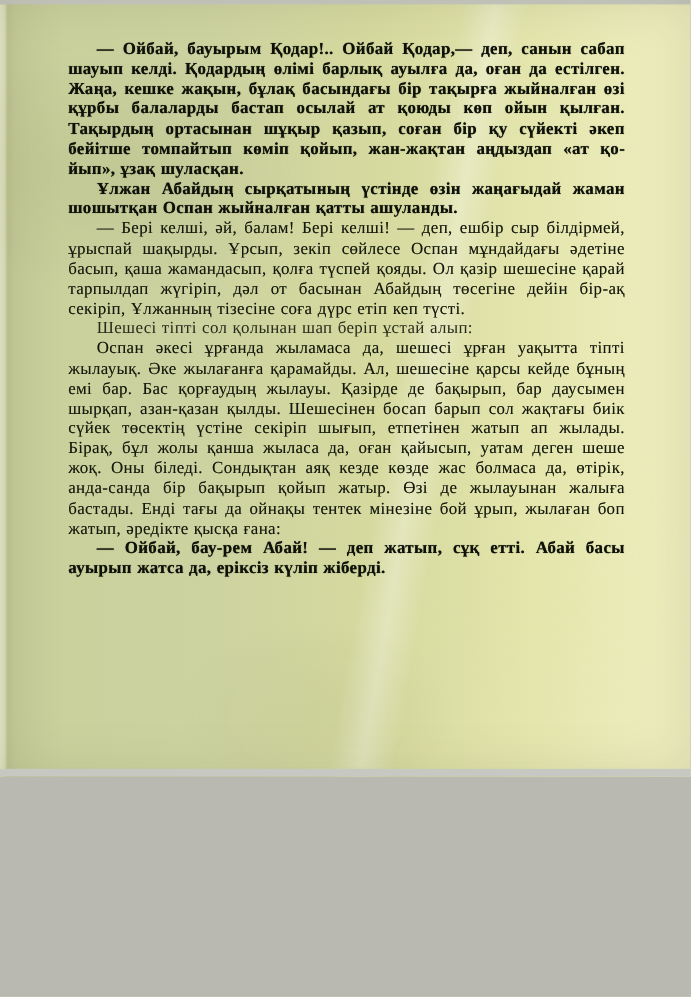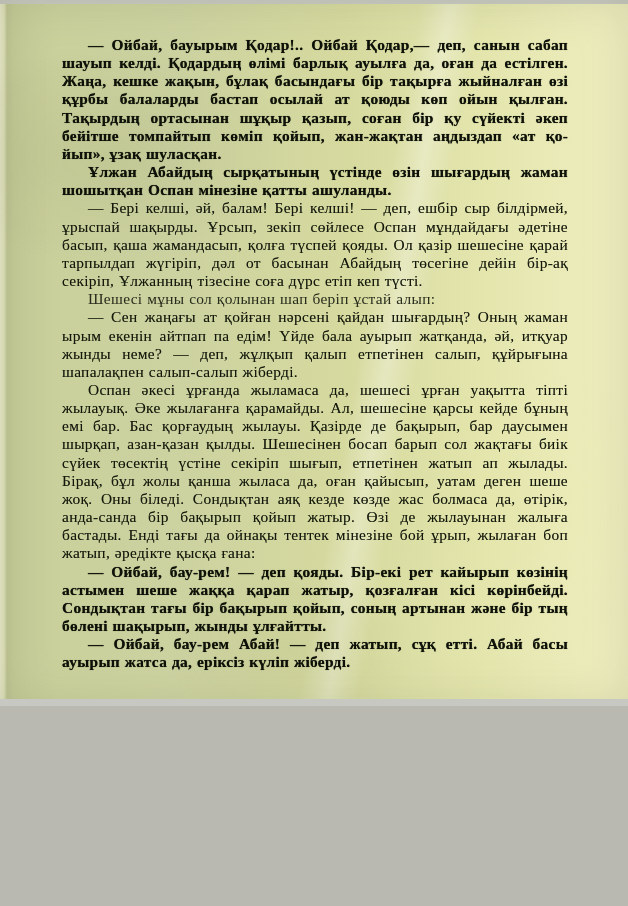--- a/index.html
+++ b/index.html
@@ -118,26 +118,24 @@
 </head>
 <body>
 
 <div id="scan-page">
 
   <div id="top-strip"></div>
   <div id="left-edge"></div>
 
   <div id="text-column">
     <p class="para ink-heavy">— Ойбай, бауырым Қодар!.. Ойбай Қодар,— деп, са­нын сабап шауып келді. Қодардың өлімі барлық ауылға да, оған да естілген. Жаңа, кешке жақын, бұлақ басын­дағы бір тақырға жыйналған өзі құрбы балаларды бас­тап осылай ат қоюды көп ойын қылған. Тақырдың орта­сынан шұқыр қазып, соған бір қу сүйекті әкеп бейітше томпайтып көміп қойып, жан-жақтан аңдыздап «ат қо­йып», ұзақ шуласқан.</p>
-    <p class="para ink-heavy">Ұлжан Абайдың сырқатының үстінде өзін шығардың жаман шошытқан Оспан мінезіне қатты ашуланды.</p>
+    <p class="para ink-heavy">Ұлжан Абайдың сырқатының үстінде өзін жаңағыдай жаман шошытқан Оспан жыйналған қатты ашуланды.</p>
     <p class="para ink-mid">— Бері келші, әй, балам! Бері келші! — деп, ешбір сыр білдірмей, ұрыспай шақырды. Ұрсып, зекіп сөйлесе Оспан мұндайдағы әдетіне басып, қаша жамандасып, қолға түспей қояды. Ол қазір шешесіне қарай тарпылдап жүгіріп, дәл от басынан Абайдың төсегіне дейін бір-ақ секіріп, Ұлжанның тізесіне соға дүрс етіп кеп түсті.</p>
-    <p class="para ink-light">Шешесі мұны сол қолынан шап беріп ұстай алып:</p>
-    <p class="para ink-mid">— Сен жаңағы ат қойған нәрсені қайдан шығардың? Оның жаман ырым екенін айтпап па едім! Үйде бала ауырып жатқанда, әй, итқуар жынды неме? — деп, жұлқып қалып етпетінен салып, құйрығына шапалақпен салып-салып жіберді.</p>
+    <p class="para ink-light">Шешесі тіпті сол қолынан шап беріп ұстай алып:</p>
     <p class="para ink-mid">Оспан әкесі ұрғанда жыламаса да, шешесі ұрған уа­қытта тіпті жылауық. Әке жылағанға қарамайды. Ал, шешесіне қарсы кейде бұның емі бар. Бас қорғаудың жылауы. Қазірде де бақырып, бар даусымен шырқап, азан-қазан қылды. Шешесінен босап барып сол жақтағы биік сүйек төсектің үстіне секіріп шығып, етпетінен жа­тып ап жылады. Бірақ, бұл жолы қанша жыласа да, оған қайысып, уатам деген шеше жоқ. Оны біледі. Сондық­тан аяқ кезде көзде жас болмаса да, өтірік, анда-санда бір бақырып қойып жатыр. Өзі де жылауынан жалыға бастады. Енді тағы да ойнақы тентек мінезіне бой ұрып, жылаған боп жатып, әредікте қысқа ғана:</p>
-    <p class="para ink-heavy">— Ойбай, бау-рем! — деп қояды. Бір-екі рет ка­йырып көзінің астымен шеше жаққа қарап жатыр, қоз­ғалған кісі көрінбейді. Сондықтан тағы бір бақырып қойып, соның артынан және бір тың бөлені шақырып, жынды ұлғайтты.</p>
     <p class="para ink-heavy">— Ойбай, бау-рем Абай! — деп жатып, сұқ етті. Абай басы ауырып жатса да, еріксіз күліп жіберді.</p>
   </div>
 
   <div id="folio">52</div>
 
   <div id="paper-noise"></div>
   <div id="scan-vignette"></div>
   <div id="bottom-strip"></div>
 </div>
 

